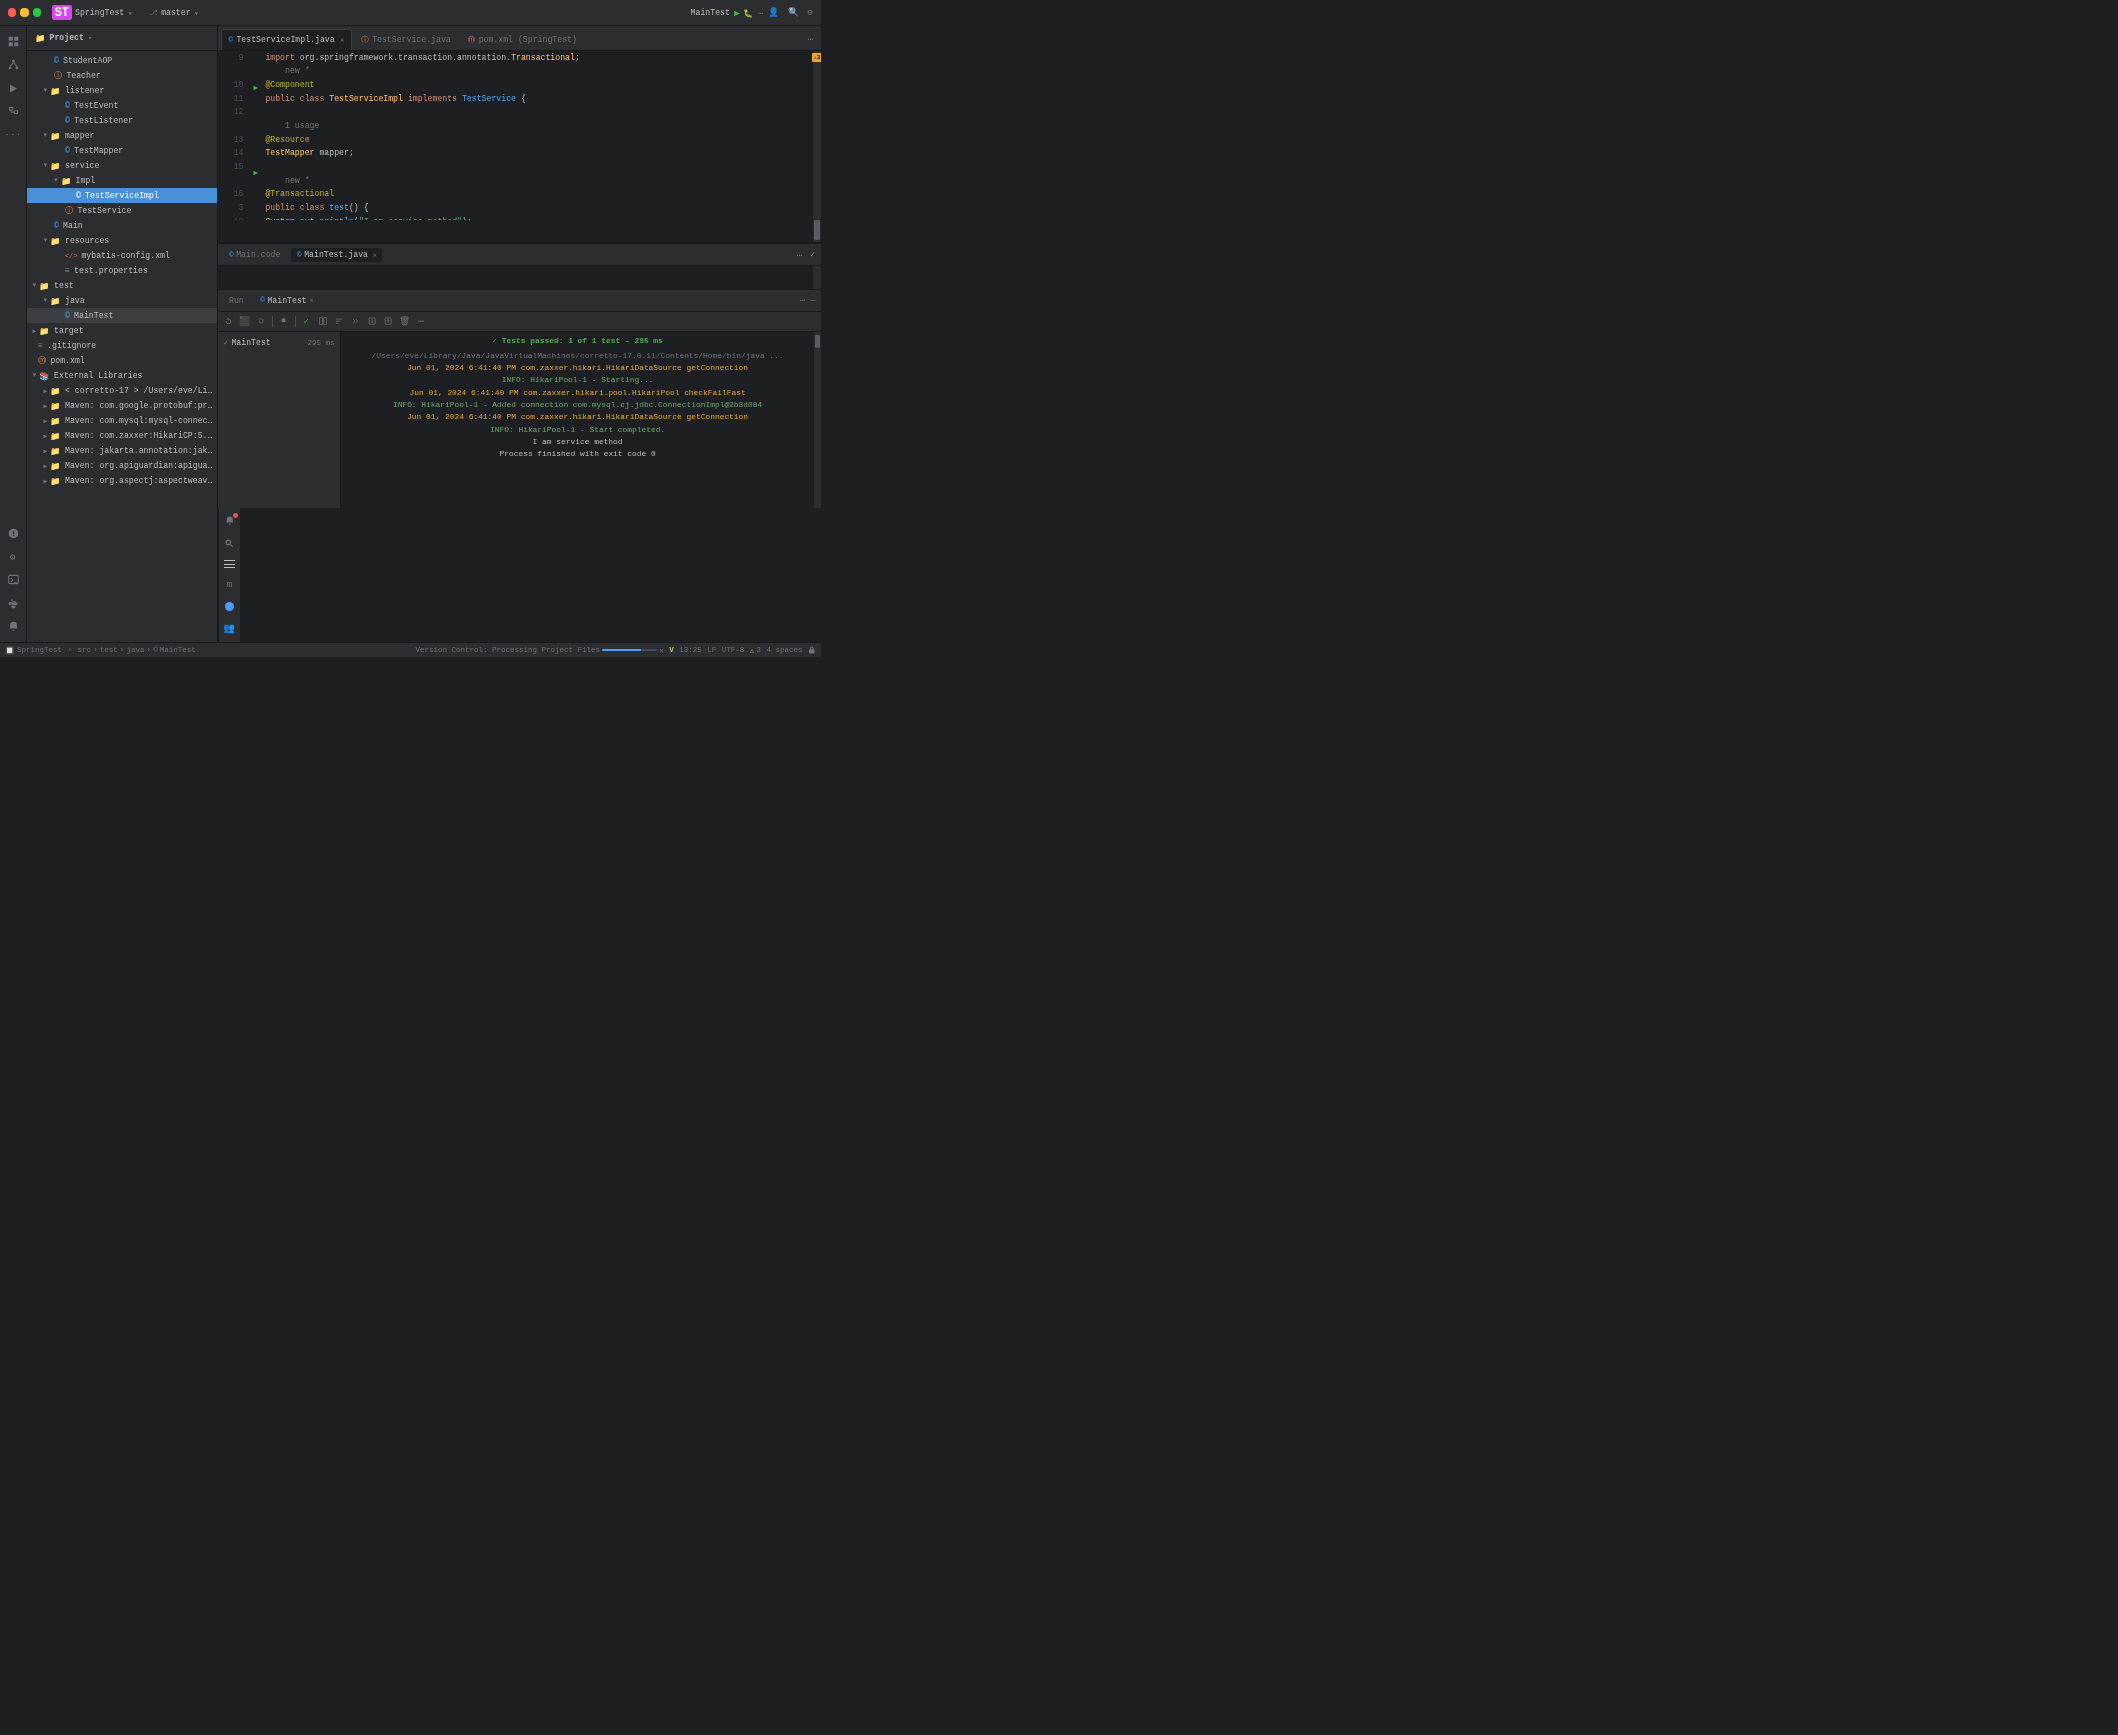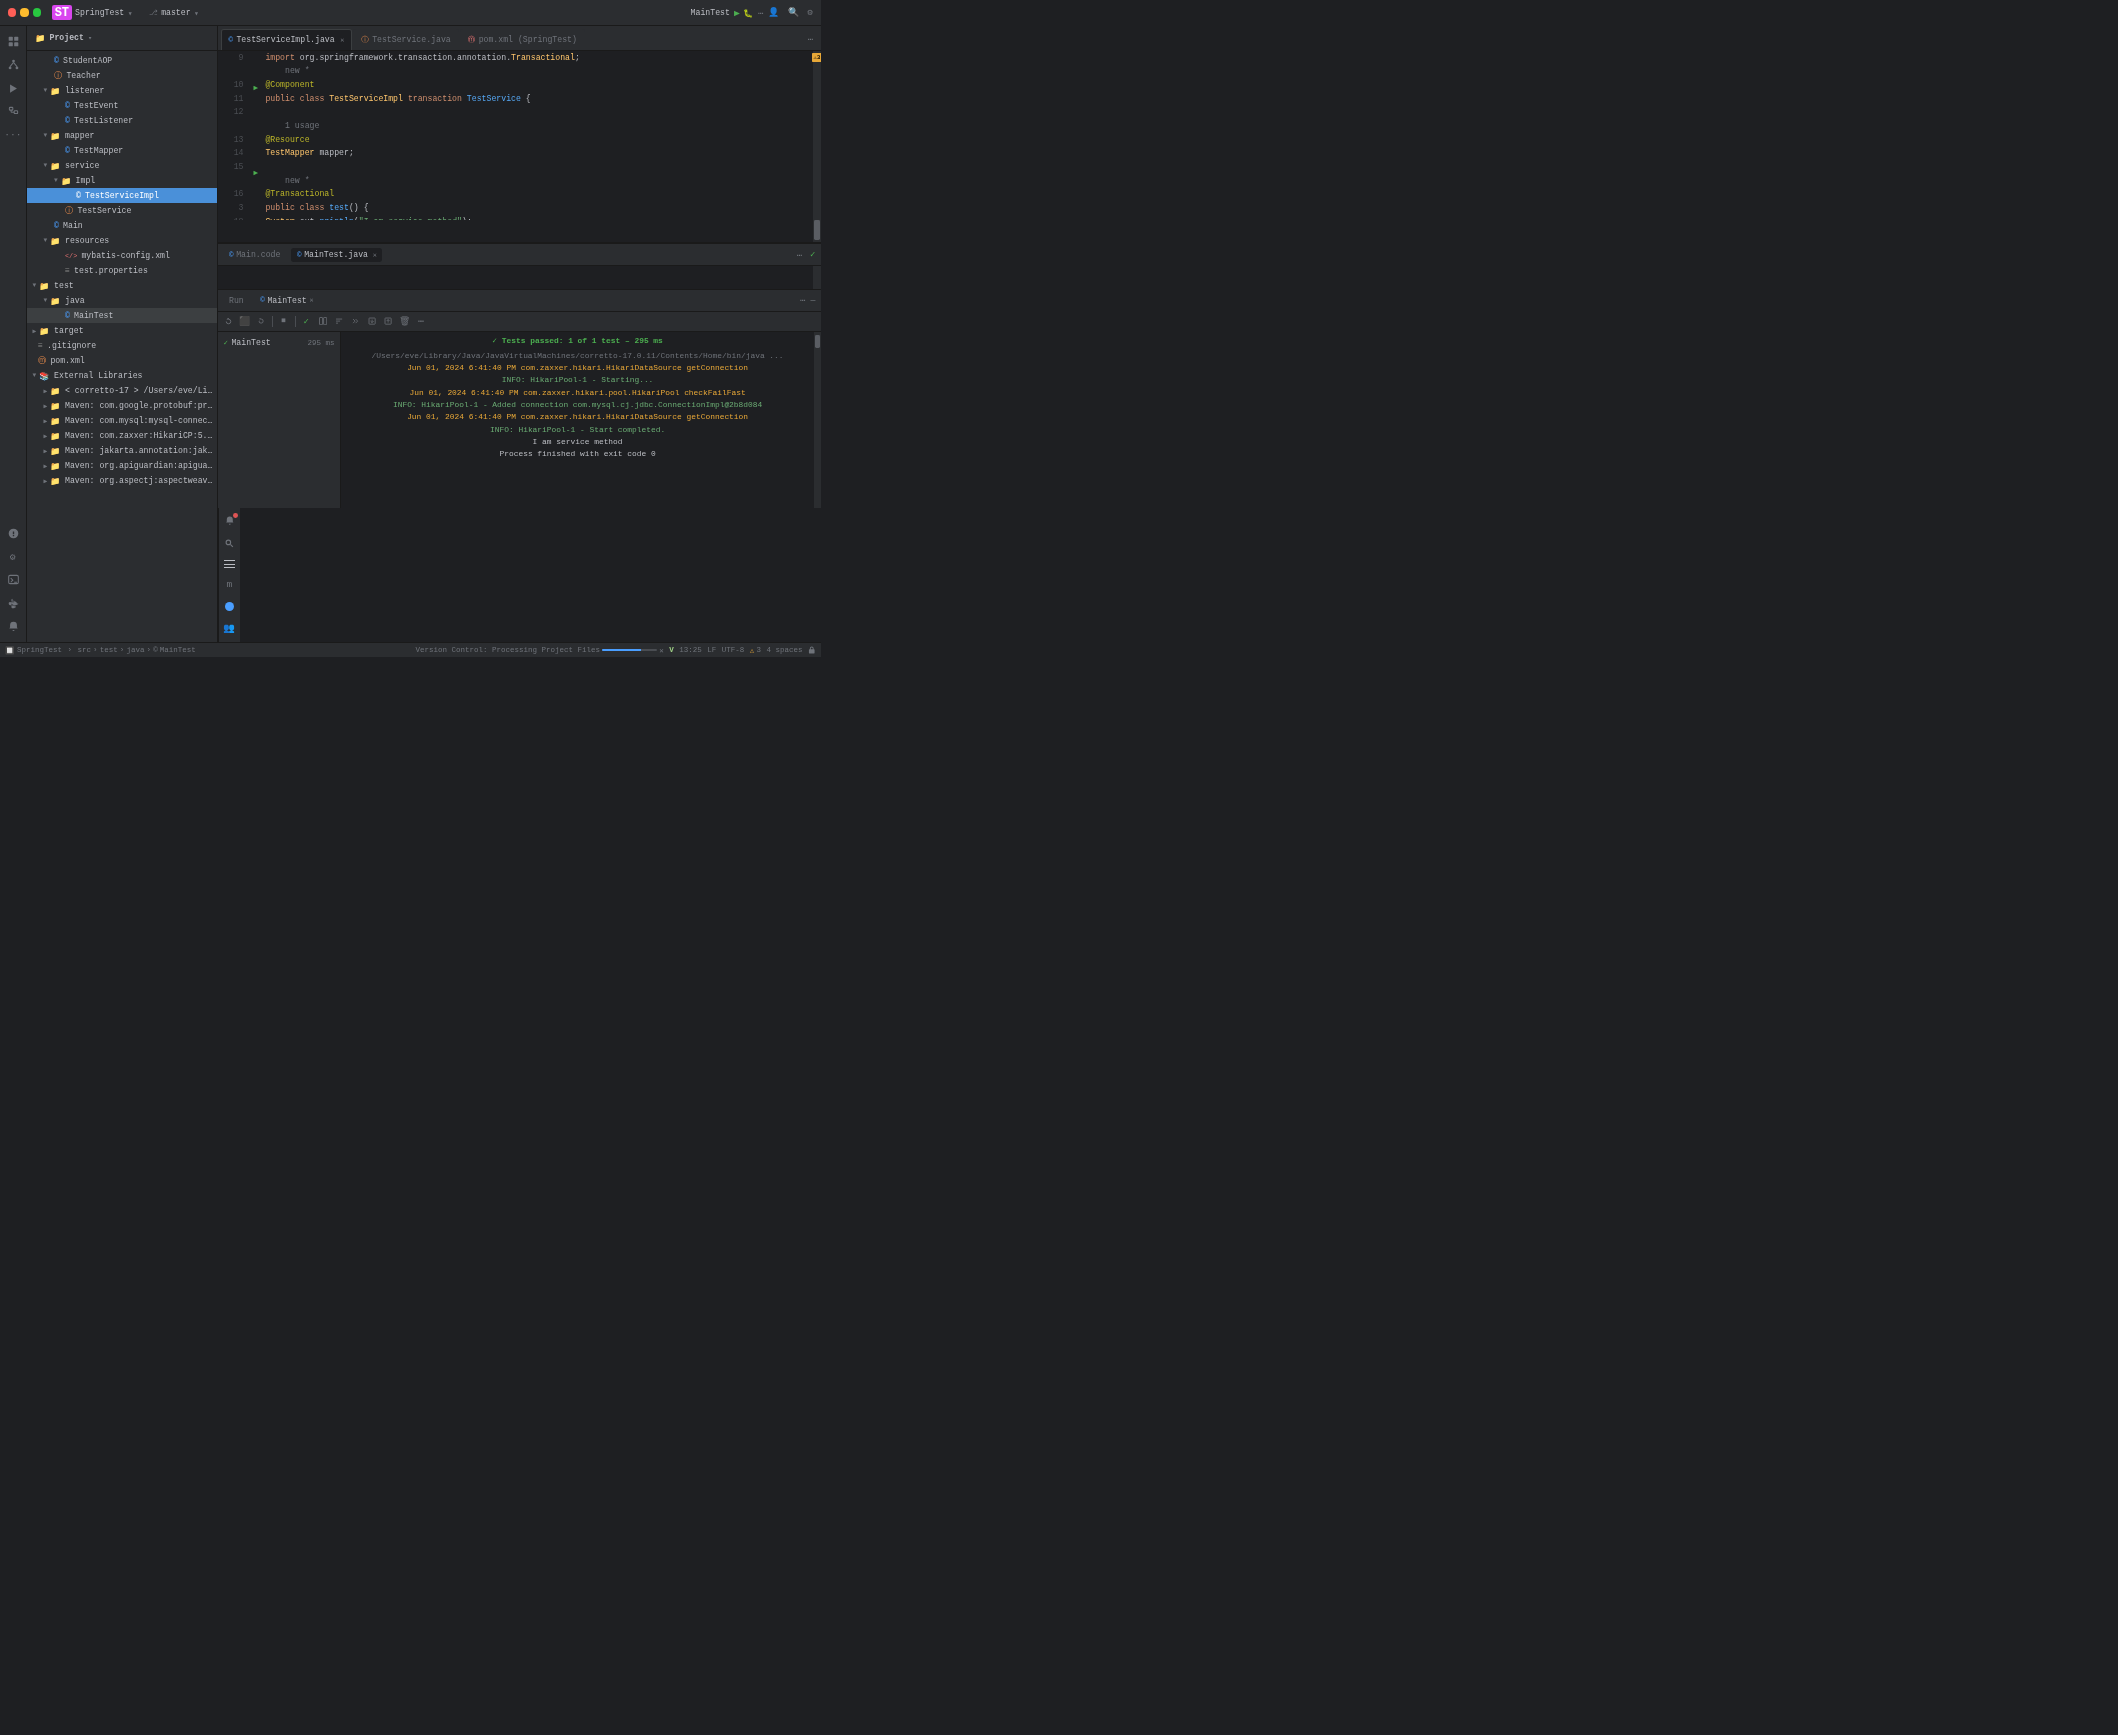--- a/index.html
+++ b/index.html
@@ -808,21 +808,21 @@
               <div class="line-icon-cell"></div>
               <div class="line-icon-cell"></div>
               <div class="line-icon-cell"></div>
               <div class="line-icon-cell"></div>
             </div>
 
             <div class="code-content">
               <div class="code-line"><span class="kw">import </span><span class="pkg">org.springframework.transaction.annotation.</span><span class="cls">Transactional</span><span>;</span></div>
               <div class="code-line" style="color:#6f737a;">    new *</div>
               <div class="code-line"><span class="ann">@Component</span></div>
-              <div class="code-line"><span class="kw">public class </span><span class="cls">TestServiceImpl </span><span class="kw">transaction </span><span class="iface">TestService </span><span>{</span></div>
+              <div class="code-line"><span class="kw">public class </span><span class="cls">TestServiceImpl </span><span class="kw">implements </span><span class="iface">TestService </span><span>{</span></div>
               <div class="code-line"></div>
               <div class="code-line" style="color:#6f737a;">    1 usage</div>
               <div class="code-line">    <span class="ann">@Resource</span></div>
               <div class="code-line">    <span class="cls">TestMapper </span><span class="var">mapper</span><span>;</span></div>
               <div class="code-line"></div>
               <div class="code-line" style="color:#6f737a;">    new *</div>
               <div class="code-line">    <span class="ann">@Transactional</span></div>
               <div class="code-line">    <span class="kw">public class </span><span class="fn">test</span><span>() {</span></div>
               <div class="code-line">        <span class="cls">System</span><span>.</span><span class="var">out</span><span>.</span><span class="fn">println</span><span>(</span><span class="str">"I am service method"</span><span>);</span></div>
 

